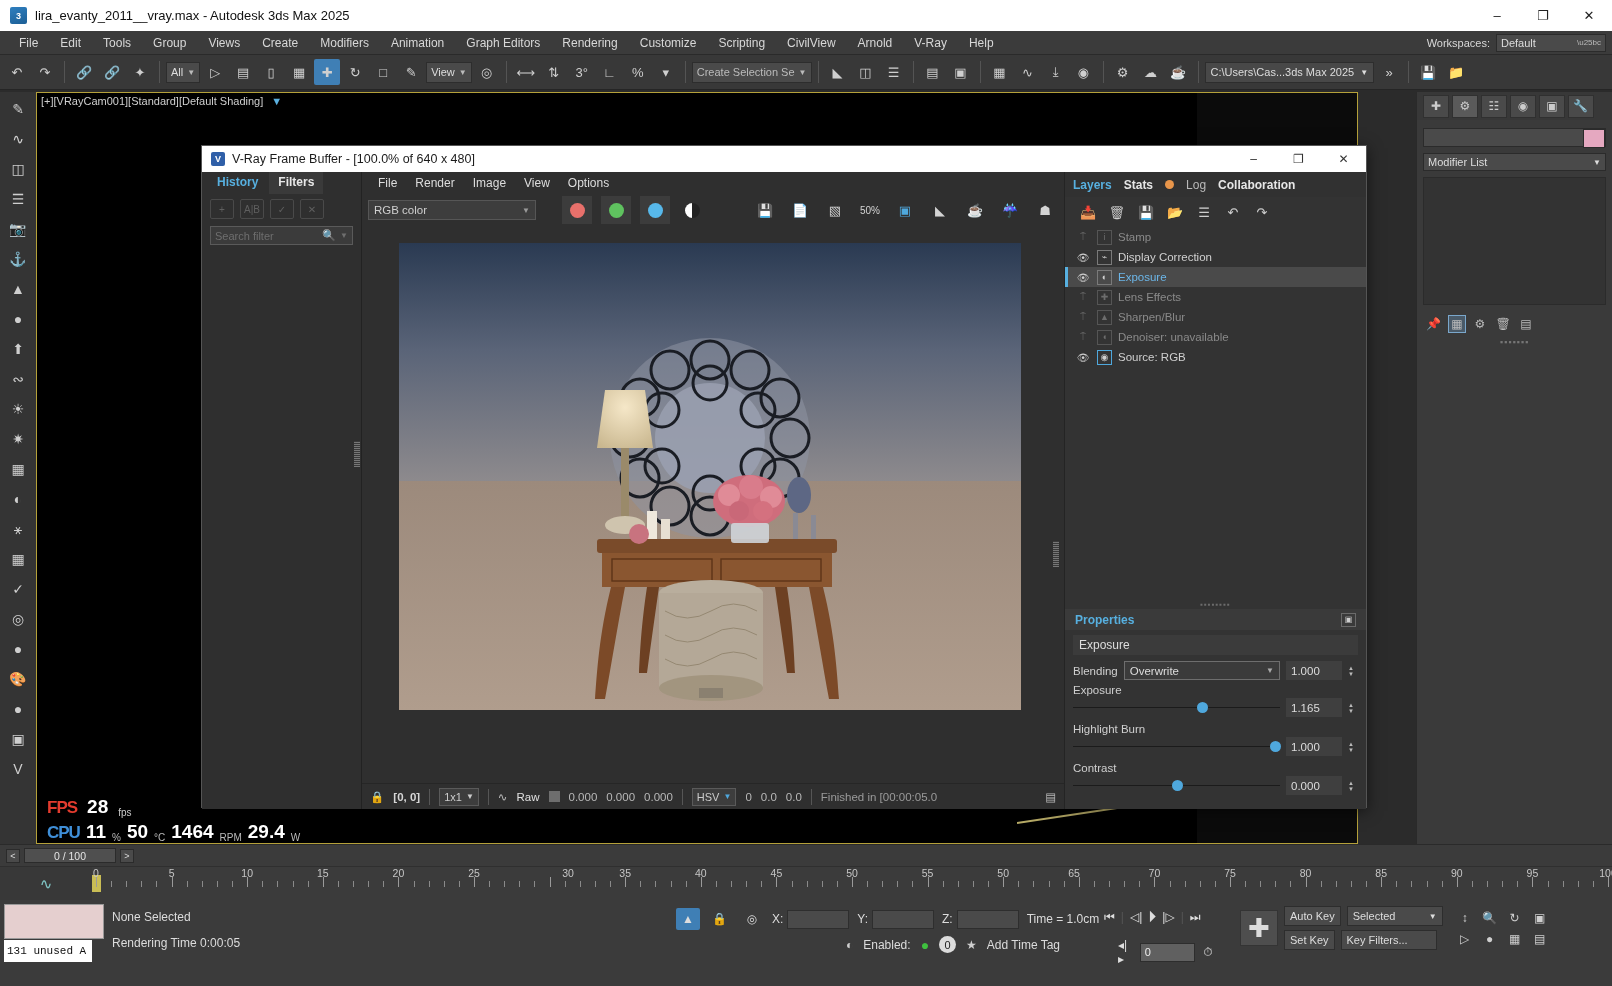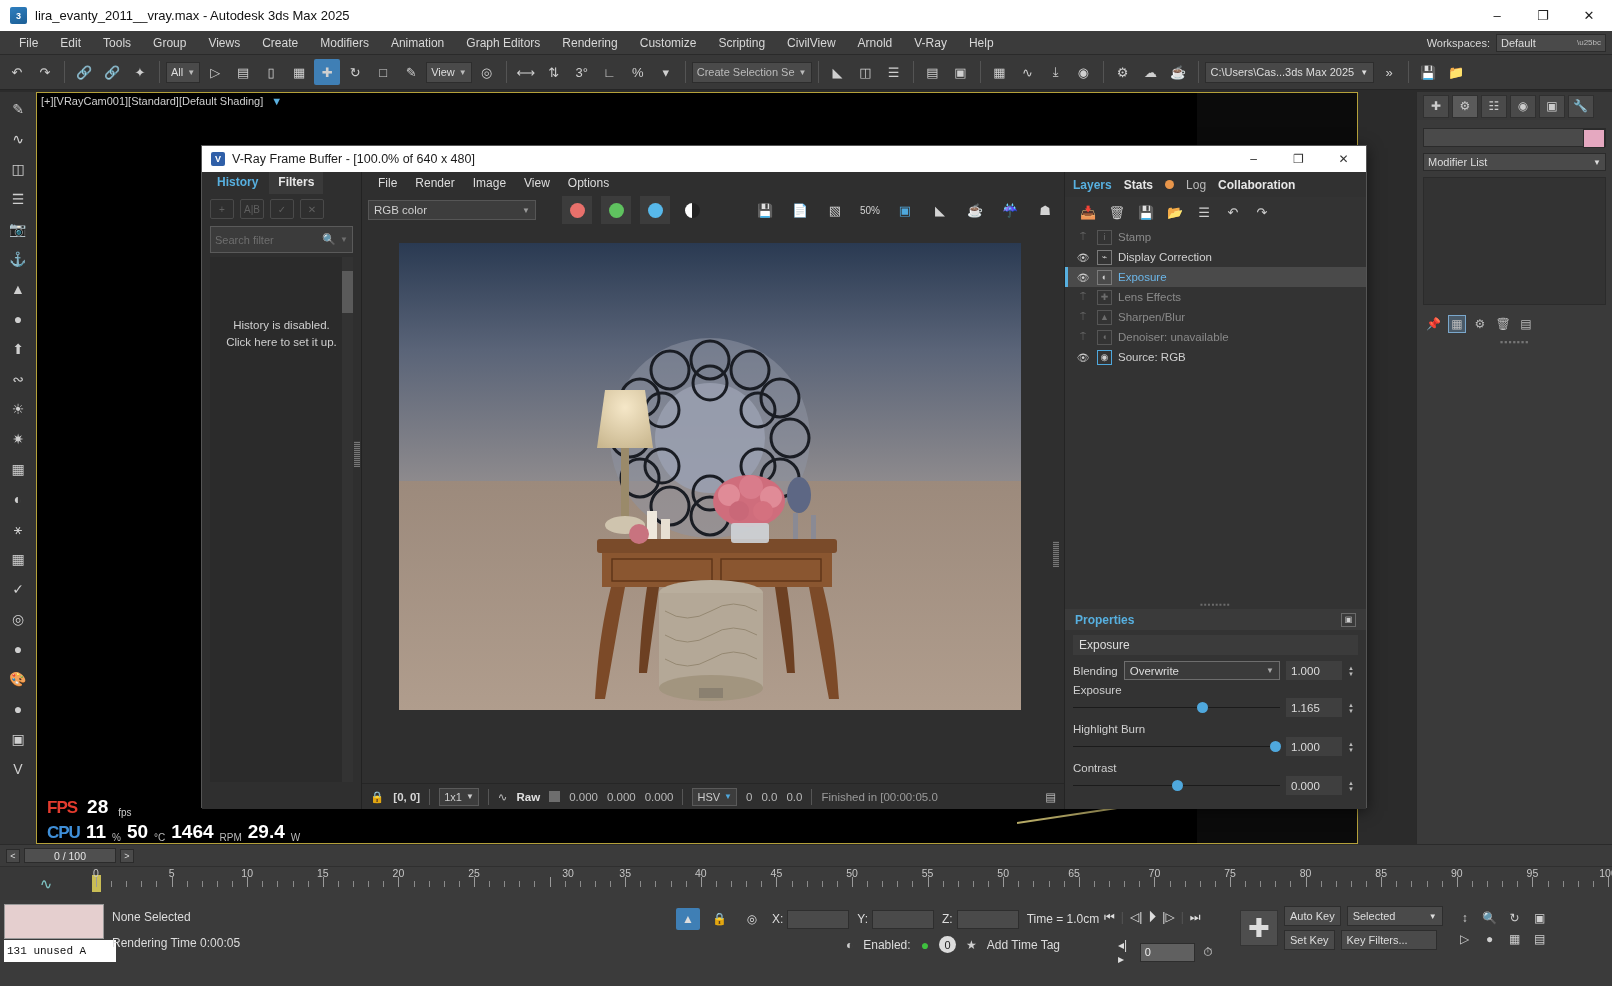--- a/index.html
+++ b/index.html
@@ -124,21 +124,21 @@
 
   .vfb-body{display:flex;height:637px;}
   .vfb-left{width:160px;background:#2f2f2f;border-right:1px solid #222;}
   .hf-tabs{display:flex;height:22px;padding-left:6px;gap:2px;}
   .hf-tab{padding:3px 9px 2px;font-size:12px;color:#9b9b9b;}
   .hf-tab.sel{color:#57b0e0;font-weight:bold;}
   .hf-tab.sel2{color:#e8e8e8;background:#3a3a3a;font-weight:bold;}
   .hf-btns{display:flex;gap:6px;padding:5px 8px;}
   .hf-b{width:24px;height:20px;border:1px solid #4a4a4a;color:#5f5f5f;font-size:10px;
         display:flex;align-items:center;justify-content:center;border-radius:2px;}
-  .hf-search{margin:2px 8px;height:27px;background:#3b3b3b;border:1px solid #5a5a5a;
+  .hf-search{margin:2px 8px;height:19px;background:#3b3b3b;border:1px solid #5a5a5a;
      display:flex;align-items:center;padding:0 4px;font-size:11px;color:#6e6e6e;gap:4px;}
   .hf-list{margin:4px 8px;height:525px;background:#2b2b2b;position:relative;
      display:flex;align-items:flex-start;justify-content:center;padding-top:60px;}
   .hf-msg{font-size:11.5px;color:#cfcfcf;text-align:center;line-height:17px;}
   .hf-scroll{position:absolute;right:0;top:0;width:11px;height:100%;background:#333;}
   .hf-thumb{width:11px;height:42px;background:#5a5a5a;margin-top:14px;}
 
   .vfb-center{flex:1;background:#2f2f2f;display:flex;flex-direction:column;position:relative;}
   .vfb-menu{height:22px;display:flex;align-items:center;gap:2px;padding-left:8px;}
   .vfb-menu .m{padding:2px 8px;font-size:12px;color:#ddd;}
@@ -225,21 +225,21 @@
      display:flex;align-items:center;justify-content:center;}
   .ticks{position:absolute;left:92px;top:0;right:0;height:34px;}
   .tick{position:absolute;top:14px;width:1px;height:6px;background:#8a8a8a;}
   .tick.maj{top:10px;height:10px;background:#9a9a9a;}
   .tnum{position:absolute;top:0px;font-size:10.5px;color:#c6c6c6;transform:translateX(-50%);}
   .playhead{position:absolute;top:8px;width:9px;height:17px;background:#c9bd55;}
 
   
   .bottom{position:absolute;left:0;top:900px;width:1612px;height:86px;background:#3b3b3b;}
   .matbox{position:absolute;left:4px;top:4px;width:100px;height:35px;background:#e5cfcf;border:1px solid #999;}
-  .unused{position:absolute;left:4px;top:40px;width:112px;height:22px;background:#fff;color:#111;
+  .unused{position:absolute;left:4px;top:40px;width:88px;height:22px;background:#fff;color:#111;
      font-family:"Liberation Mono",monospace;font-size:11px;display:flex;align-items:center;padding-left:3px;overflow:hidden;text-align:right;}
   .stat-l{position:absolute;left:112px;top:10px;font-size:12px;color:#dcdcdc;}
   .stat-l2{position:absolute;left:112px;top:36px;font-size:12px;color:#dcdcdc;}
   .coordrow{position:absolute;left:676px;top:8px;display:flex;align-items:center;gap:8px;}
   .cbtn{width:24px;height:22px;display:flex;align-items:center;justify-content:center;
      font-size:12px;color:#ddd;border-radius:2px;}
   .cbtn.on{background:#3f7fb5;}
   .cfield{display:flex;align-items:center;gap:4px;font-size:12px;color:#dcdcdc;}
   .cfield .box{width:62px;height:19px;background:#4a4a4a;border:1px solid #2e2e2e;}
   .grid-lbl{font-size:12px;color:#dcdcdc;}
@@ -466,29 +466,20 @@
           <div class="hf-b">+</div>
           <div class="hf-b">A|B</div>
           <div class="hf-b">✓</div>
           <div class="hf-b">✕</div>
         </div>
         <div class="hf-search">
           <span>Search filter</span>
           <span style="margin-left:auto">🔍</span>
           <span style="font-size:8px">▼</span>
         </div>
-        <div class="hf-list">
-          <div class="hf-msg">
-            <div>History is disabled.</div>
-            <div>Click here to set it up.</div>
-          </div>
-          <div class="hf-scroll">
-            <div class="hf-thumb"></div>
-          </div>
-        </div>
       </div>
 
       <div class="vfb-center">
         <div class="vfb-menu">
           <span class="m">File</span>
           <span class="m">Render</span>
           <span class="m">Image</span>
           <span class="m">View</span>
           <span class="m">Options</span>
         </div>
@@ -625,21 +616,21 @@
         <div class="vfb-status">
           <span>🔒</span>
           <span style="font-weight:bold;color:#d6d6d6">[0, 0]</span>
           <div class="vsep"></div>
           <div class="mini-sel">
             <span>1x1</span>
             <span style="font-size:8px">▼</span>
           </div>
           <div class="vsep"></div>
           <span>∿</span>
-          <span style="font-weight:bold;color:#e0e0e0">Raw</span>
+          <span style="font-weight:normal;color:#e0e0e0">Raw</span>
           <span class="swatch"></span>
           <span>0.000</span>
           <span>0.000</span>
           <span>0.000</span>
           <div class="vsep"></div>
           <div class="mini-sel">
             <span>HSV</span>
             <span style="font-size:8px;color:#4fa8dd">▼</span>
           </div>
           <span>0</span>

